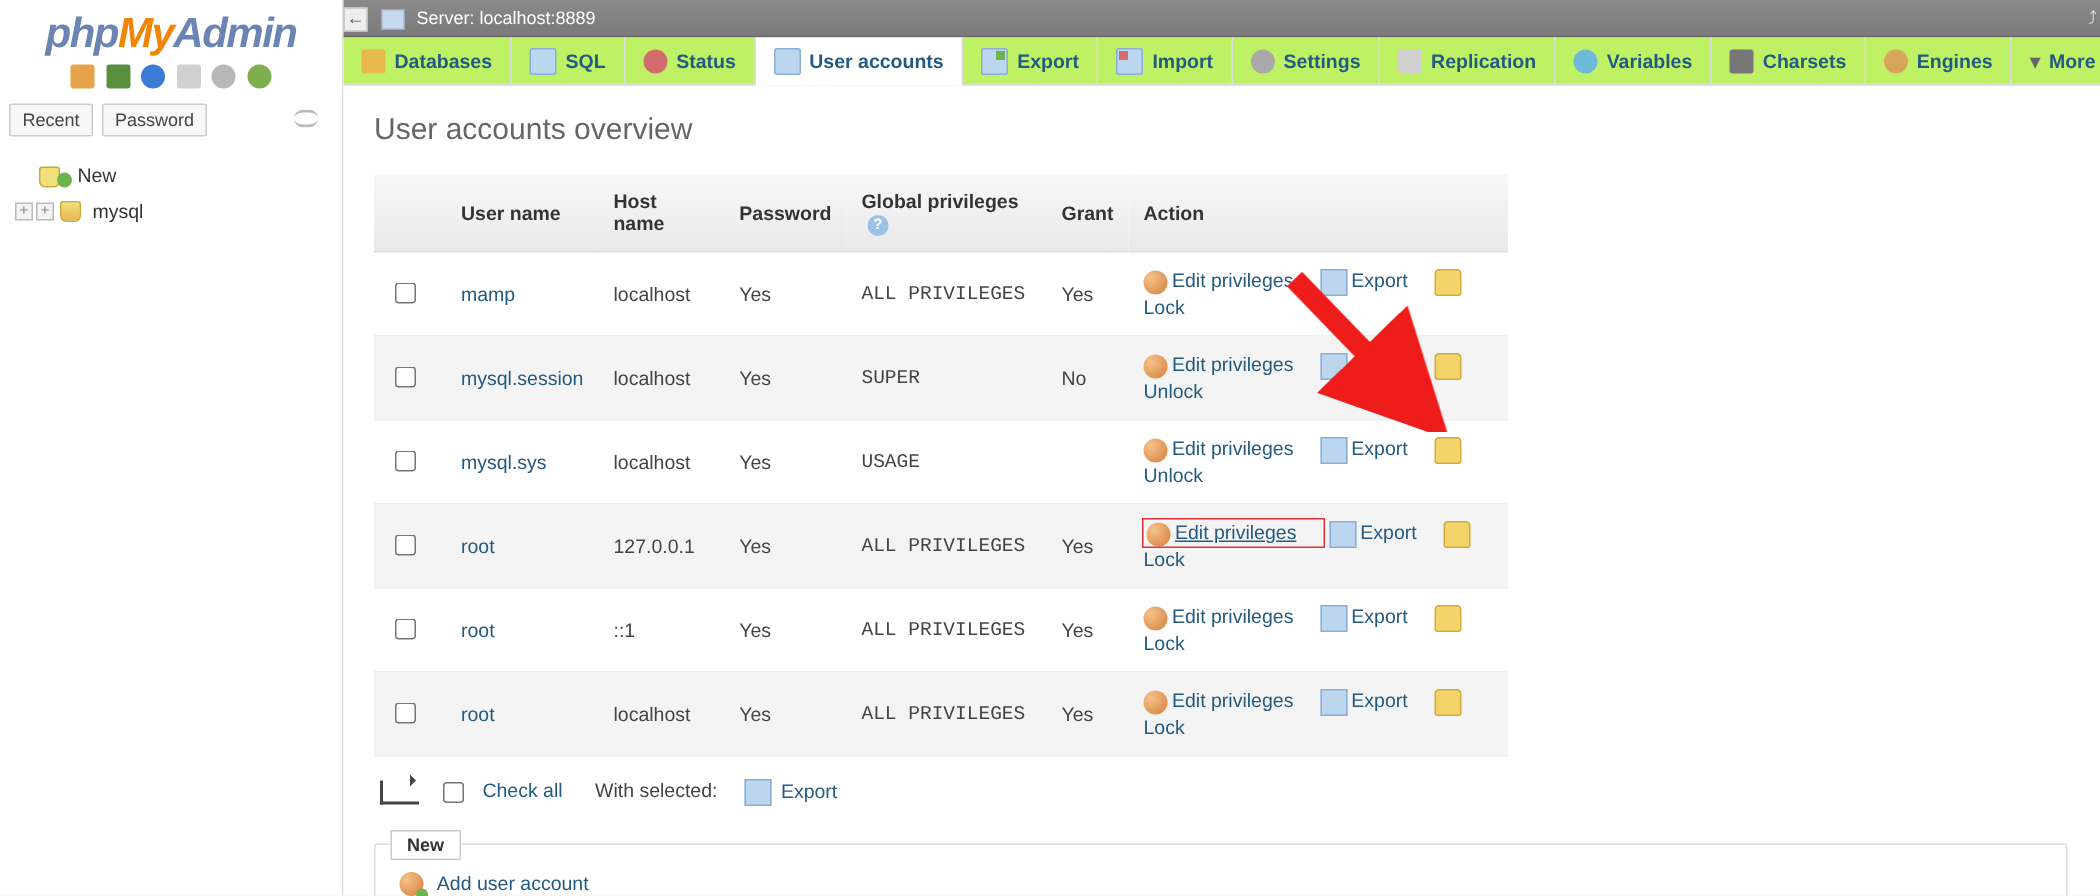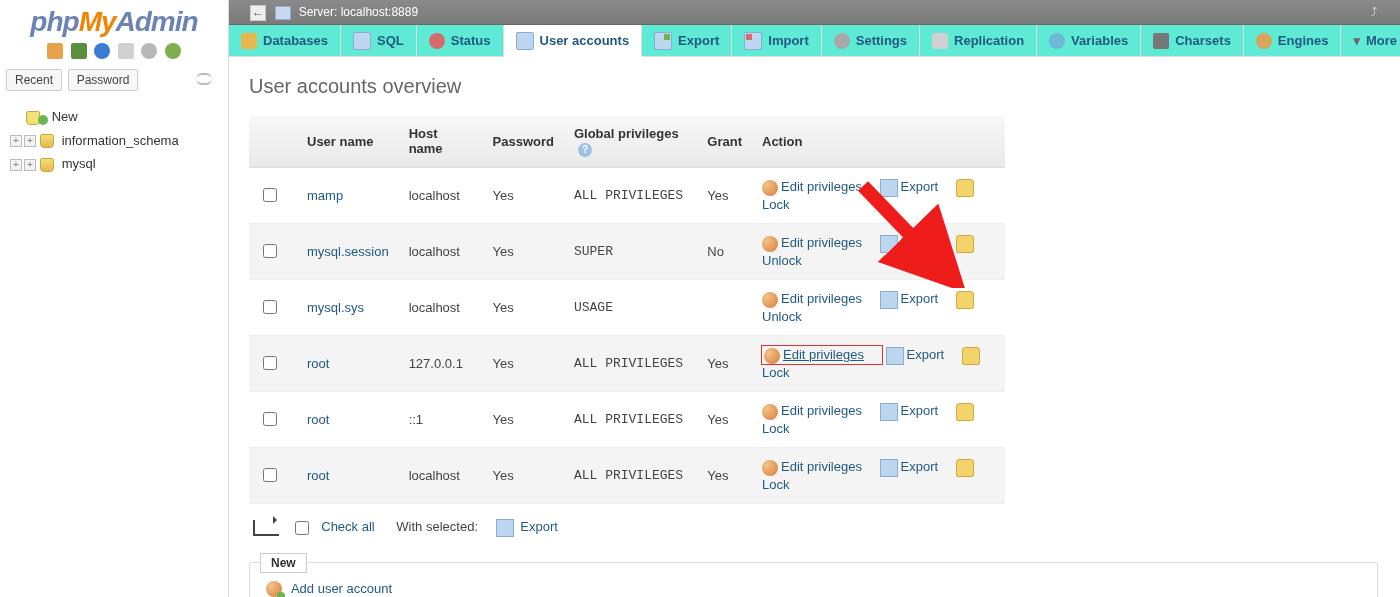--- a/index.html
+++ b/index.html
@@ -24,26 +24,26 @@
   #link-icon{float:right;margin:4px 10px 0 0;width:16px;height:8px;border:2px solid #bbb;border-radius:6px;border-left:none;border-right:none;position:relative}
   #tree{margin:10px 0 0 0;padding:0;list-style:none}
   #tree li{padding:4px 0 4px 10px;color:#333;font-size:13px;white-space:nowrap}
   .expander{display:inline-block;width:10px;height:10px;border:1px solid #bbb;background:#f3f3f3;text-align:center;line-height:9px;font-size:10px;color:#888;margin-right:2px;vertical-align:middle}
   .dbicon{display:inline-block;width:12px;height:12px;background:linear-gradient(#f2e07a,#e6b84e);border-radius:2px 2px 4px 4px;margin:0 4px 0 2px;vertical-align:middle;border:1px solid #c9a83c}
   .new-item .dbicon{background:#f2e07a}
   .new-item .plus{display:inline-block;width:10px;height:10px;border-radius:50%;background:#6db44f;margin-left:-6px;margin-top:6px;vertical-align:bottom;position:relative}
 
   
   #main{position:absolute;left:229px;top:0;right:0;height:597px;background:#fff}
-  #serverbar{height:24px;background:linear-gradient(#8a8a8a,#7a7a7a);color:#fff;font-size:12px;line-height:24px;padding:0 21px;border-bottom:1px solid #666}
+  #serverbar{height:24px;background:linear-gradient(#8a8a8a,#7a7a7a);color:#fff;font-size:12px;line-height:24px;padding:0 0;border-bottom:1px solid #666}
   #serverbar .collapse{display:inline-block;width:14px;height:14px;background:#eee;color:#555;text-align:center;line-height:13px;font-size:12px;border:1px solid #ccc;margin-right:6px;vertical-align:middle}
   #serverbar .svicon{display:inline-block;width:14px;height:12px;background:#c8d8ef;border:1px solid #96aecc;margin-right:4px;vertical-align:middle}
   #serverbar .goup{float:right;color:#ddd;font-size:12px;margin-right:2px}
 
-  #topnav{display:flex;background:#5eead4;border-bottom:1px solid #ddd;height:31px}
+  #topnav{display:flex;background:#bef264;border-bottom:1px solid #ddd;height:31px}
   .nav-tab{display:flex;align-items:center;padding:0 12px;border-right:1px solid #ddd;font-size:13px;color:#235a81;font-weight:bold;cursor:pointer;white-space:nowrap}
   .nav-tab.active{background:#fff;border-bottom:1px solid #fff;margin-bottom:-1px}
   .nav-tab .ticon{width:16px;height:16px;margin-right:6px;border-radius:2px}
   .ticon.db{background:#e6b84e}
   .ticon.sql{background:#bcd6f0;border:1px solid #8aaed3}
   .ticon.status{background:#d46c6c;border-radius:50%}
   .ticon.users{background:#bcd6f0;border:1px solid #8aaed3}
   .ticon.export{background:#bcd6f0;border:1px solid #8aaed3;position:relative}
   .ticon.export:after{content:"";position:absolute;right:1px;top:1px;width:6px;height:6px;background:#6db44f}
   .ticon.import{background:#bcd6f0;border:1px solid #8aaed3;position:relative}
@@ -104,21 +104,20 @@
     <span class="mini-icon gear"></span>
     <span class="mini-icon reload"></span>
   </div>
   <div id="tabs-recent">
     <span class="side-tab">Recent</span>
     <span class="side-tab">Password</span>
     <span id="link-icon"></span>
   </div>
   <ul id="tree">
       <li class="new-item"><span style="display:inline-block;width:14px"></span><span class="dbicon"></span><span class="plus"></span> <span>New</span></li>
-      <li><span class="expander">+</span><span class="expander">+</span><span class="dbicon"></span> <span>information_schema</span></li>
       <li><span class="expander">+</span><span class="expander">+</span><span class="dbicon"></span> <span>mysql</span></li>
     </ul>
 </div>
 
 <div id="main">
 
   <div id="serverbar">
     <span class="collapse">←</span>
     <span class="svicon"></span>
     <span>Server: localhost:8889</span>

